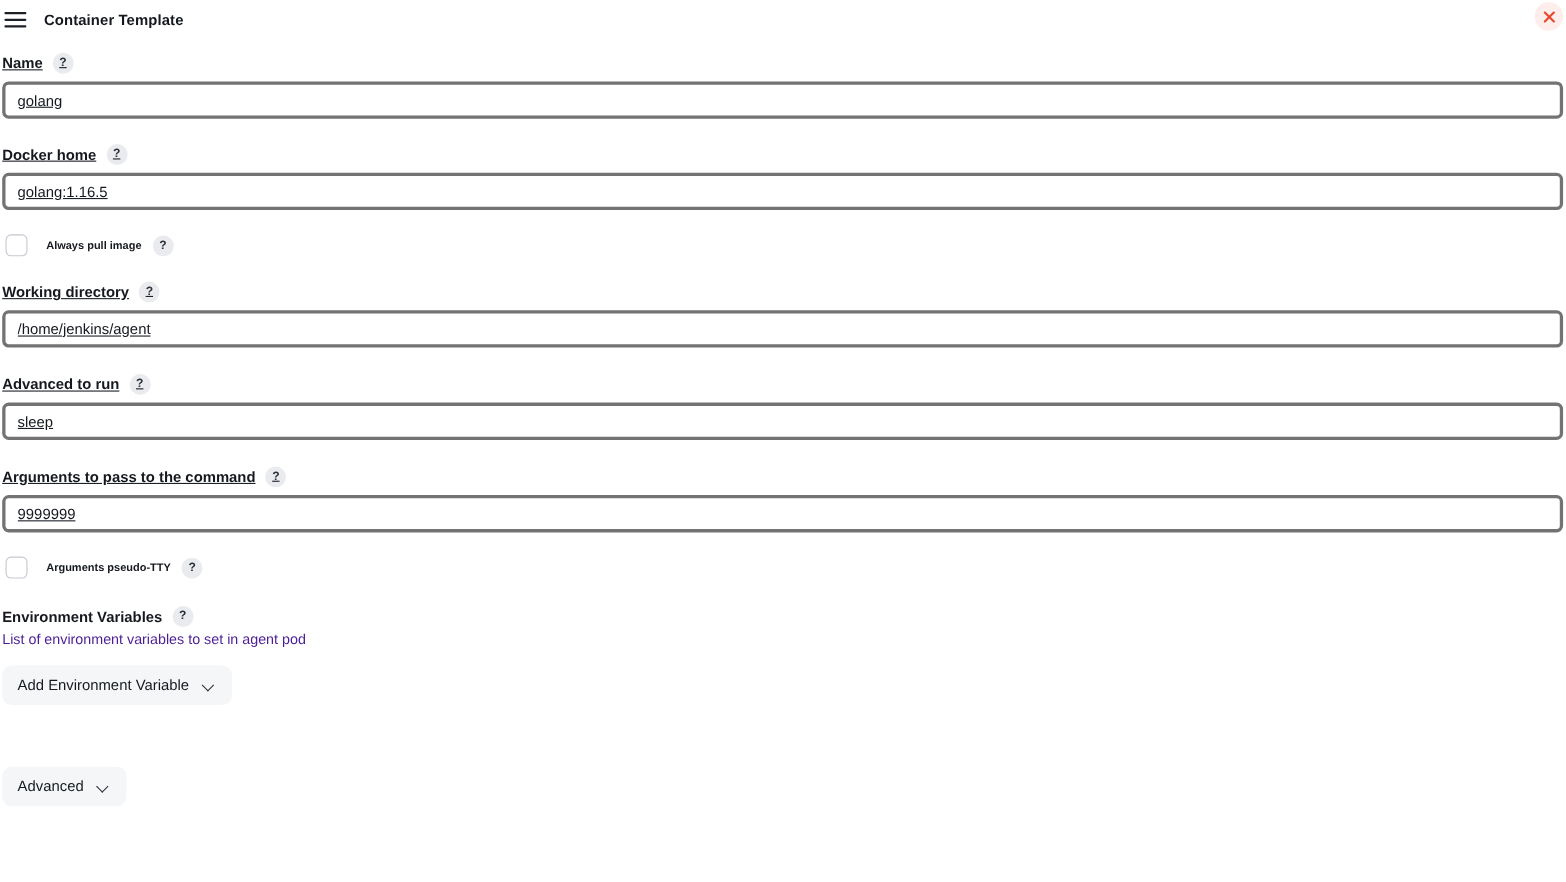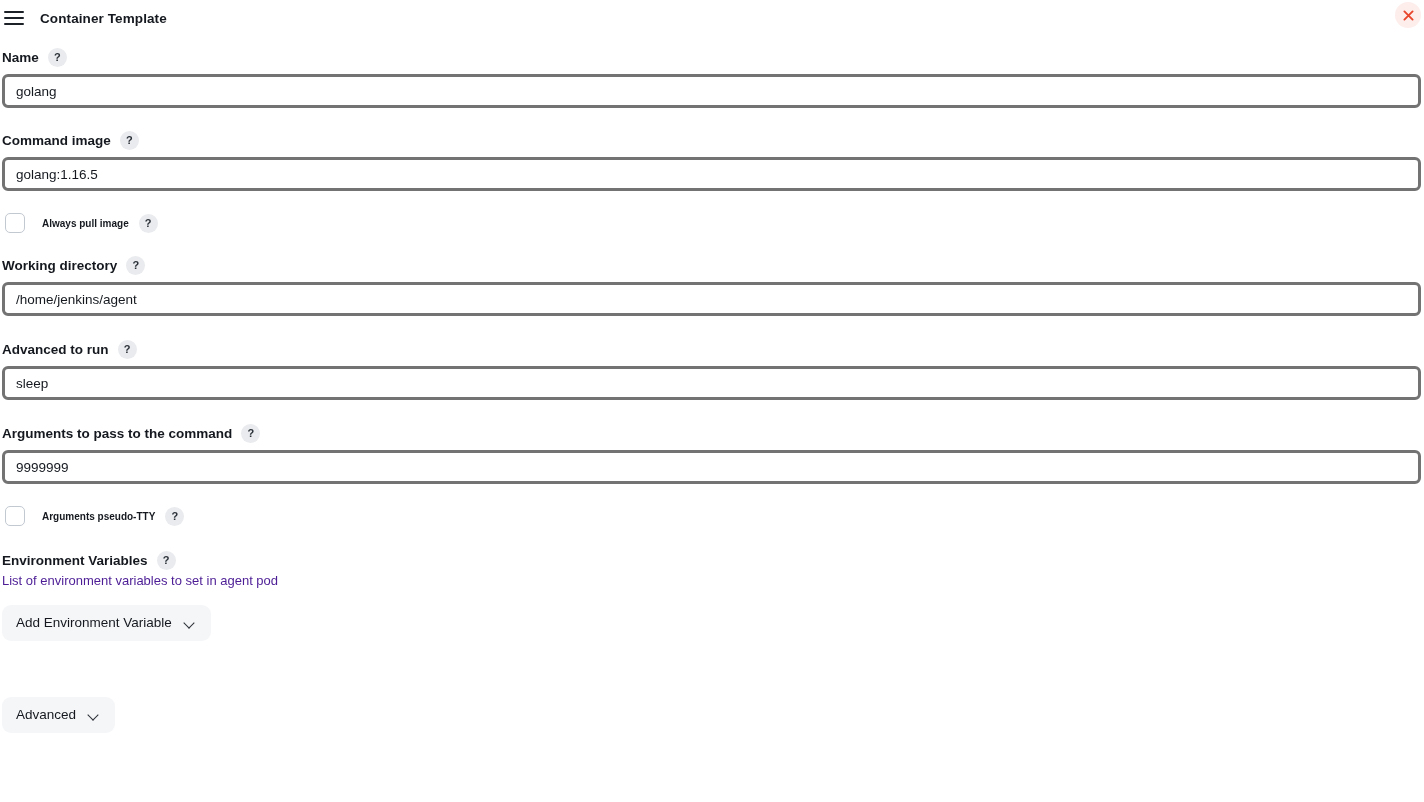--- a/index.html
+++ b/index.html
@@ -103,21 +103,21 @@
     border: 3px solid #737373;
     border-radius: 6px;
     background: #ffffff;
     font-family: "Liberation Sans", sans-serif;
     font-size: 13.5px;
     color: #15191f;
     padding: 0 11px;
     outline: none;
   }
 
-  .field-block { margin-bottom: 0; }
+  .field-block { margin-bottom: 0; text-decoration: underline; }
 
   .checkbox-row {
     display: flex;
     align-items: center;
     gap: 0;
   }
   .cbox {
     width: 20px;
     height: 20px;
     border: 1.5px solid #c3c9d1;
@@ -199,21 +199,21 @@
     <div class="field-label-row">
       <span class="field-label">Name</span>
       <span class="help-badge">?</span>
     </div>
     <input class="text-input" type="text" value="golang" style="">
   </div>
 
   
   <div class="field-block" style="margin-top:23px;">
     <div class="field-label-row">
-      <span class="field-label">Command image</span>
+      <span class="field-label">Docker home</span>
       <span class="help-badge">?</span>
     </div>
     <input class="text-input" type="text" value="golang:1.16.5" style="">
   </div>
 
   
   <div class="checkbox-row" style="margin-top:22px;">
     <div class="cbox"></div>
     <span class="cbox-label">Always pull image</span>
     <span class="help-badge">?</span>

